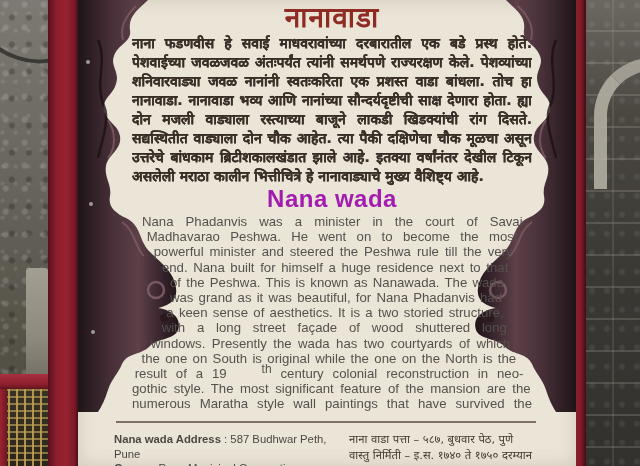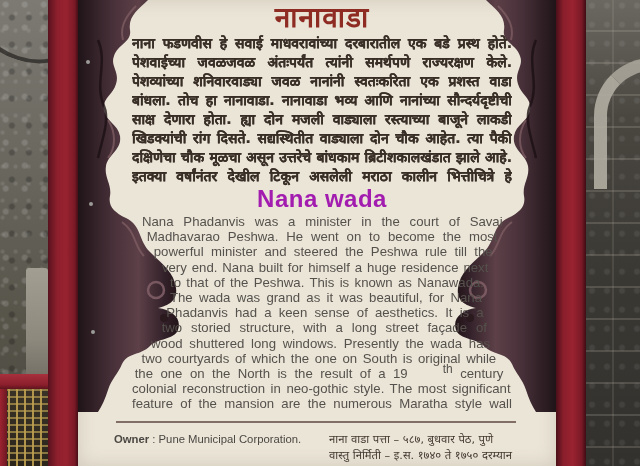--- a/index.html
+++ b/index.html
@@ -46,21 +46,21 @@
       linear-gradient(180deg,#6b6861 0%,#4a4741 25%,#3a3833 60%,#33312d 100%);
     background-size:100% 64px,52px 100%,15px 19px,100% 100%;}
   .stone-arch{position:absolute;left:8px;top:58px;width:56px;height:118px;
     border-left:13px solid #b3aea2;border-top:13px solid #a9a499;
     border-top-left-radius:58px;opacity:.9;}
 
   
   .signboard{position:absolute;left:78px;top:0;width:478px;height:466px;
     background:radial-gradient(130% 105% at 50% 38%, #f2edе0 0%, #efeadd 0%, #ebe5d8 55%, #ddd6c6 100%);
     background-color:#ebe5d8;
-    box-shadow:inset 0 0 18px rgba(90,70,50,.18);}
+    box-shadow:inset 0 0 18px rgba(90,70,50,.18);padding-left:20px;}
   .carve{position:absolute;top:0;height:412px;width:112px;pointer-events:none;}
   .carve-left{left:0;}
   .carve-right{right:0;transform:scaleX(-1);}
 
   .sign-content{position:absolute;inset:0;padding:1px 44px 0 54px;box-sizing:border-box;}
 
   .title-mr{height:33px;line-height:33px;text-align:center;color:#8e2b22;
     font-family:"DejaVu Sans",sans-serif;font-size:28px;font-weight:bold;
     letter-spacing:1px;overflow:hidden;}
   .body-mr{height:152px;overflow:hidden;text-align:justify;color:#392f27;
@@ -160,20 +160,21 @@
       <div class="body-en">
         <span class="bulge-l"></span>
         <span class="bulge-r"></span>
         <span>Nana Phadanvis was a minister in the court of Savai Madhavarao Peshwa. He went on to become the most powerful minister and steered the Peshwa rule till the very end. Nana built for himself a huge residence next to that of the Peshwa. This is known as Nanawada. The wada was grand as it was beautiful, for Nana Phadanvis had a keen sense of aesthetics. It is a two storied structure, with a long street façade of wood shuttered long windows. Presently the wada has two courtyards of which the one on South is original while the one on the North is the result of a 19</span><sup>th</sup><span> century colonial reconstruction in neo-gothic style. The most significant feature of the mansion are the numerous Maratha style wall paintings that have survived the ravages of time.</span>
       </div>
 
       <div class="rule"></div>
 
       <div class="footer">
         <div class="footer-en">
+          <div><span class="lbl">Nana wada Address</span><span> : 587 Budhwar Peth, Pune</span></div>
           <div><span class="lbl">Owner</span><span> : Pune Municipal Corporation.</span></div>
         </div>
         <div class="footer-mr">
           <div>नाना वाडा पत्ता – ५८७, बुधवार पेठ, पुणे</div>
           <div>वास्तु निर्मिती – इ.स. १७४० ते १७५० दरम्यान</div>
         </div>
       </div>
 
     </div>
   </div>

